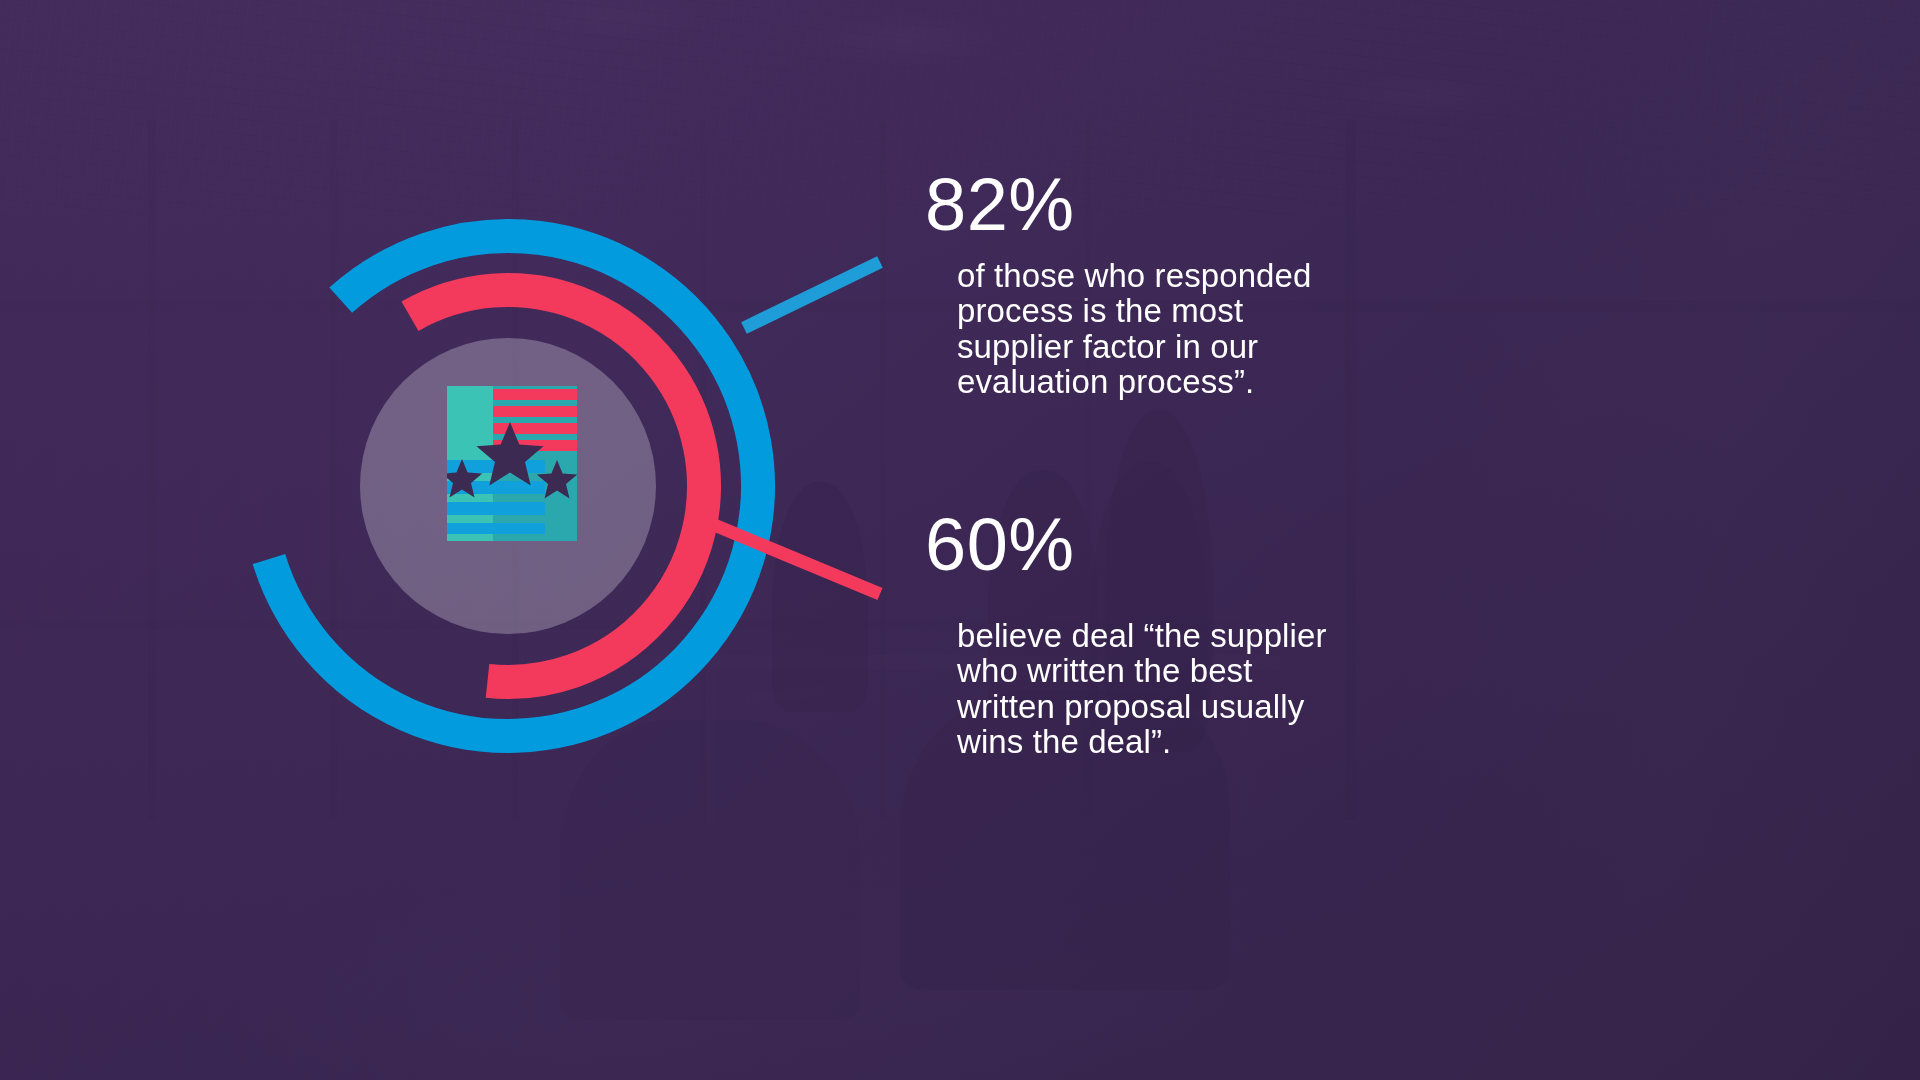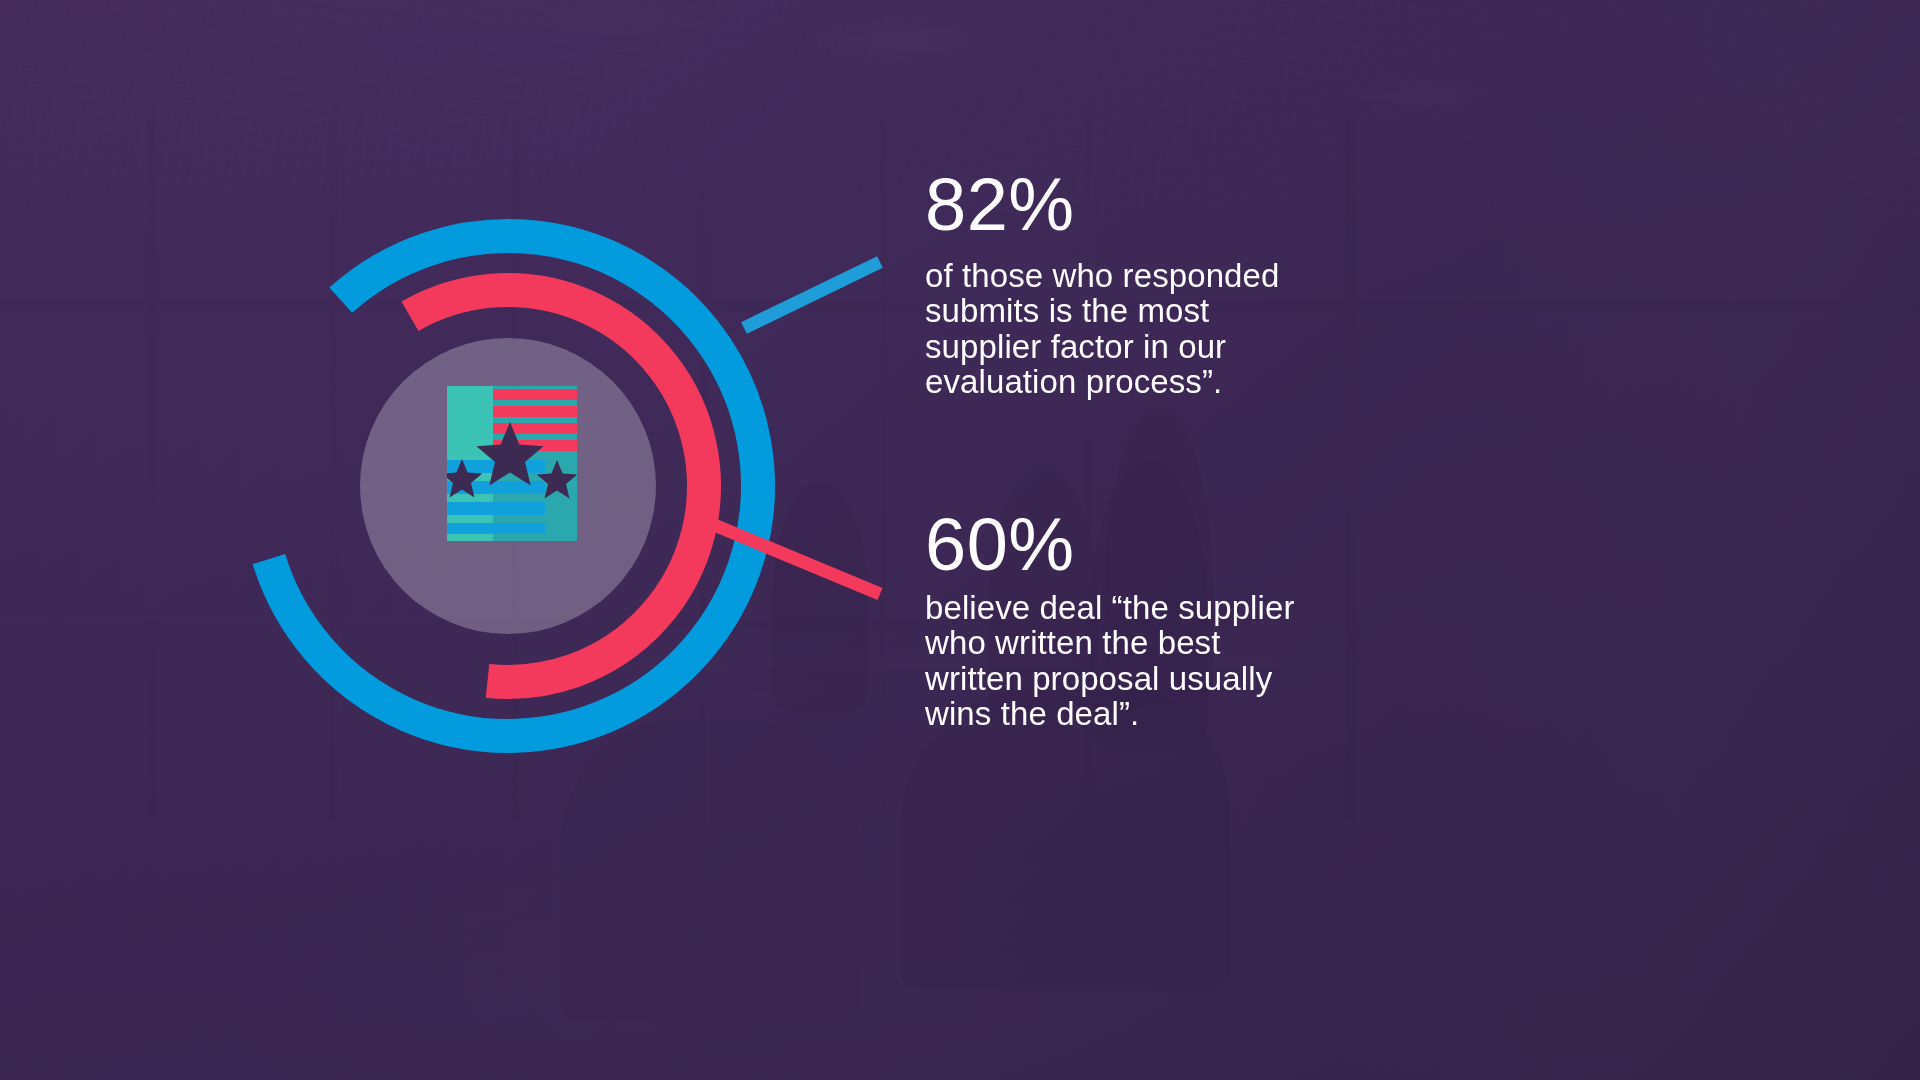--- a/index.html
+++ b/index.html
@@ -103,26 +103,26 @@
     line-height: 1;
     color: #ffffff;
   }
   .body {
     font-size: 33px;
     font-weight: 400;
     line-height: 1.07;
     color: #ffffff;
     letter-spacing: .1px;
   }
-  .body div { white-space: nowrap; }
+  .body div { white-space: nowrap; margin-left: 32px; }
 
   #callout-82 { left: 925px; top: 168px; }
   #callout-82 .pct { margin-bottom: 16px; }
   #callout-60 { left: 925px; top: 508px; }
-  #callout-60 .pct { margin-bottom: 8px; }
+  #callout-60 .pct { margin-bottom: 36px; }
 </style>
 </head>
 <body>
 
 <div id="stage">
 
   <div class="bg-photo"></div>
   <div class="bg-ceiling"></div>
   <div class="bg-mullions"></div>
   <div class="bg-horiz"></div>
@@ -172,21 +172,21 @@
 
   <svg style="position:absolute;left:0;top:0;width:1920px;height:1080px;pointer-events:none;" viewBox="0 0 1920 1080" xmlns="http://www.w3.org/2000/svg">
     <line x1="744" y1="328" x2="880" y2="262" stroke="#1E9DD8" stroke-width="13" stroke-linecap="butt"></line>
     <line x1="700" y1="519" x2="880" y2="594" stroke="#F43A5C" stroke-width="13" stroke-linecap="butt"></line>
   </svg>
 
   <div class="callout" id="callout-82">
     <div class="pct">82%</div>
     <div class="body">
       <div>of those who responded</div>
-      <div>submits is the most</div>
+      <div>process is the most</div>
       <div>supplier factor in our</div>
       <div>evaluation process”.</div>
     </div>
   </div>
 
   <div class="callout" id="callout-60">
     <div class="pct">60%</div>
     <div class="body">
       <div>believe deal “the supplier</div>
       <div>who written the best</div>

